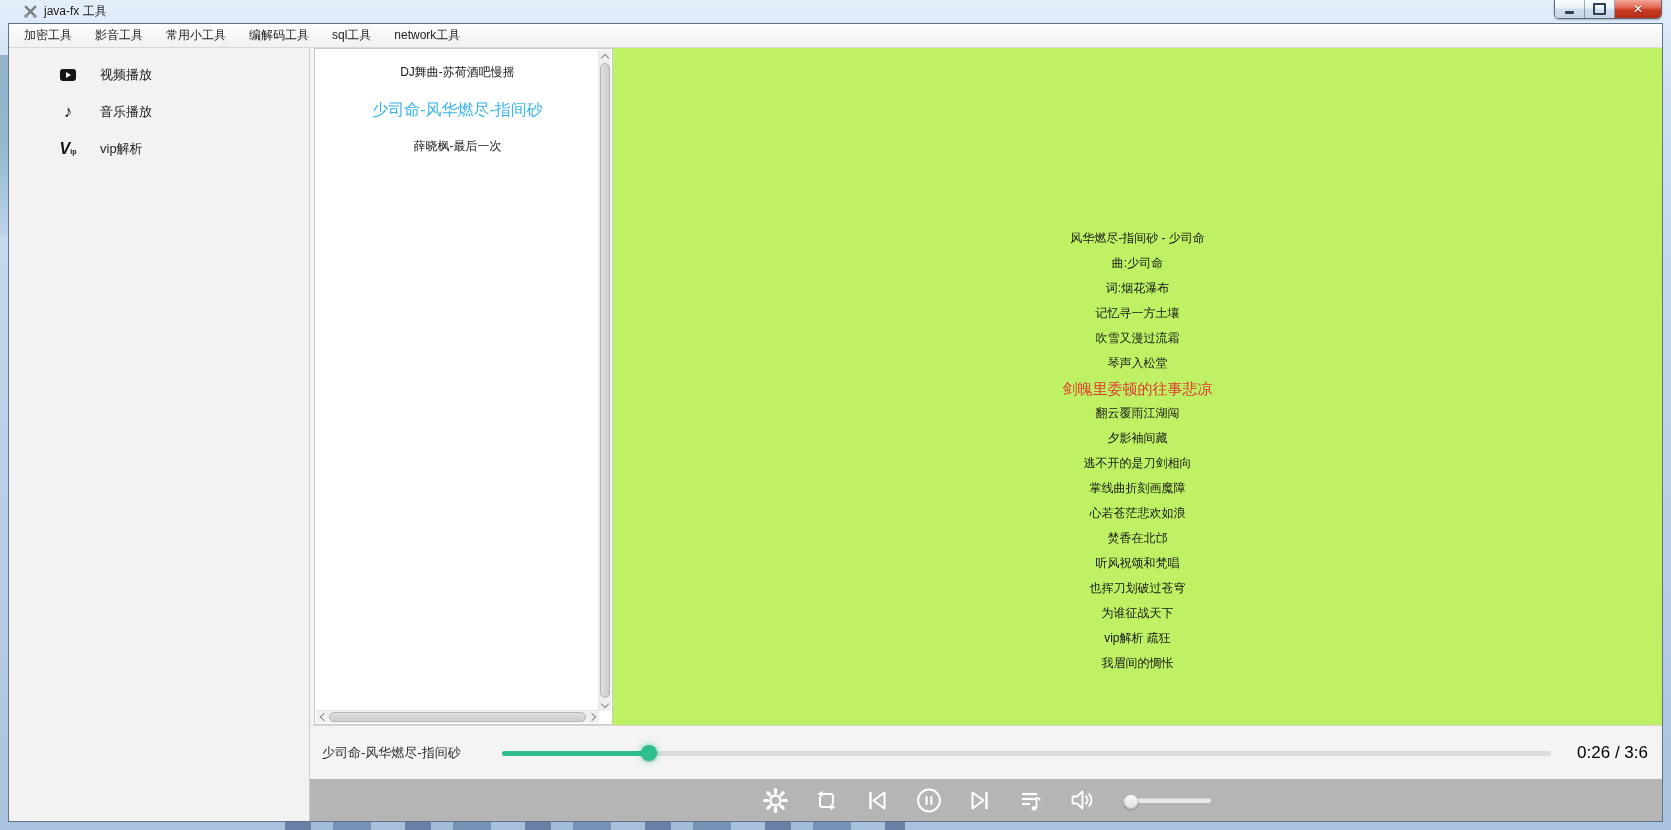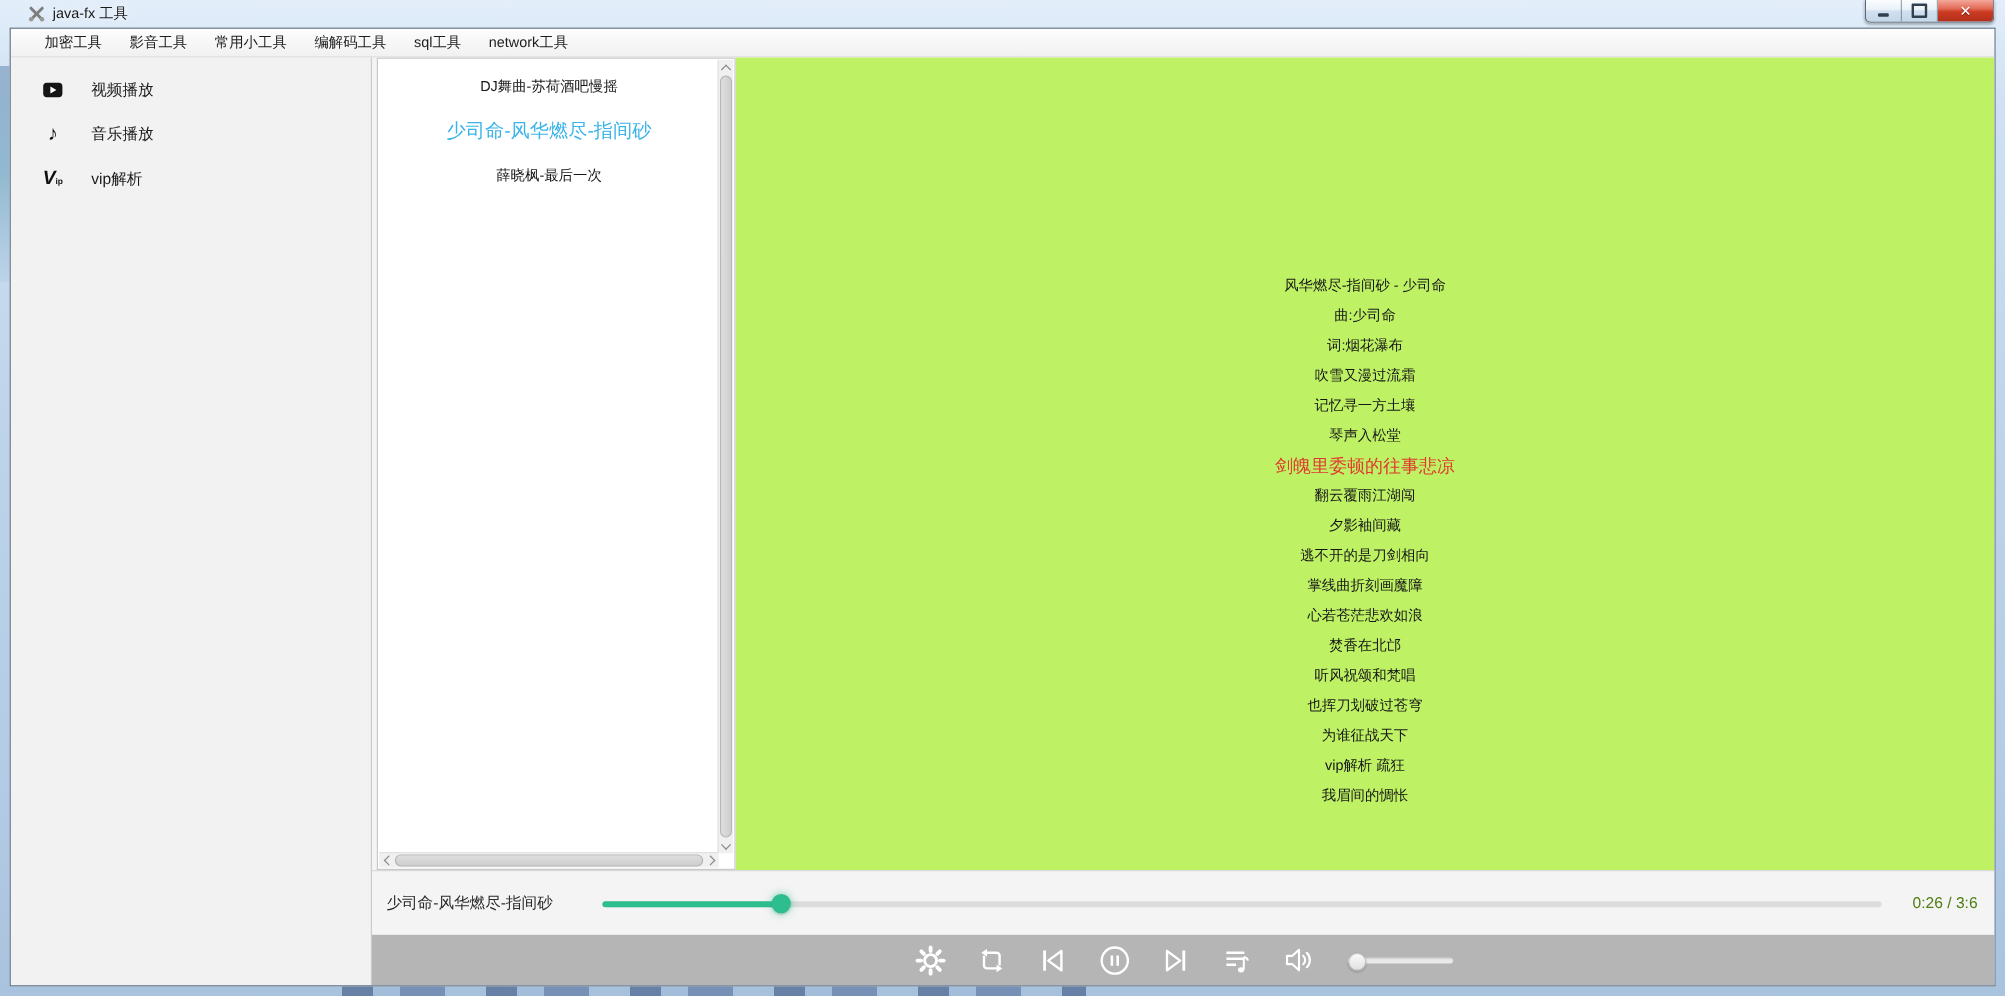--- a/index.html
+++ b/index.html
@@ -40,27 +40,27 @@
   .glyph-min{width:9px;height:3px;background:#30404f;margin-top:7px;border-radius:1px;}
   .glyph-max{width:9px;height:8px;border:2px solid #30404f;border-radius:1px;}
   .glyph-close{color:#fff;font-size:12px;font-weight:bold;line-height:1;text-shadow:0 1px 1px rgba(0,0,0,.5);}
   
   .app-inner{
     position:absolute;left:8px;right:8px;top:23px;bottom:8px;
     border:1px solid #5f7387;background:#f4f4f4;
     display:flex;flex-direction:column;overflow:hidden;
   }
   
-  .menubar{height:23px;flex:0 0 auto;display:flex;align-items:center;padding-left:18px;
+  .menubar{height:23px;flex:0 0 auto;display:flex;align-items:center;padding-left:5px;
     background:linear-gradient(180deg,#fdfdfd,#f1f1f1);border-bottom:1px solid #d9d9d9;}
   .menu-item{font-size:12px;color:#1c1c1c;padding:3px 10px;margin-right:3px;border-radius:2px;}
   
   .body-row{flex:1;display:flex;min-height:0;}
   .sidebar{width:300px;flex:0 0 auto;background:#f2f2f2;border-right:1px solid #cccccc;padding-top:8px;}
-  .side-item{height:37px;display:flex;align-items:center;padding-left:25px;}
+  .side-item{height:37px;display:flex;align-items:center;padding-left:25px;margin-left:24px;}
   .side-icon{width:20px;display:flex;justify-content:center;margin-right:22px;color:#111;}
   .video-glyph{width:16px;height:12px;background:#151515;border-radius:3px;position:relative;}
   .video-glyph::after{content:"";position:absolute;left:6px;top:3px;
     border-left:5px solid #fff;border-top:3px solid transparent;border-bottom:3px solid transparent;}
   .note-glyph{font-size:17px;line-height:1;color:#111;}
   .vip-glyph{font-size:16px;font-weight:bold;font-style:italic;color:#111;line-height:1;}
   .vip-glyph small{font-size:7px;font-style:normal;letter-spacing:0;}
   .side-label{font-size:13px;color:#1a1a1a;}
   
   .main-col{flex:1;display:flex;flex-direction:column;min-width:0;background:#f4f4f4;}
@@ -92,21 +92,21 @@
   .ly-line.current{font-size:15px;color:var(--lyric-red,#e0382f);}
   
   .player-bar{height:53px;flex:0 0 auto;border-top:1px solid #d8d8d8;display:flex;align-items:center;background:#f4f4f4;}
   .song-title{flex:0 0 auto;width:168px;margin-left:12px;font-size:13px;color:#2a2a2a;white-space:nowrap;overflow:hidden;}
   .progress{flex:1;position:relative;height:20px;margin:0 26px 0 12px;cursor:pointer;}
   .progress-track{position:absolute;left:0;right:0;top:8px;height:5px;background:#dcdcdc;border-radius:3px;}
   .progress-fill{position:absolute;left:0;top:8px;height:5px;background:var(--accent-green,#2ebd8e);border-radius:3px;}
   .progress-thumb{position:absolute;top:2.5px;width:16px;height:16px;border-radius:50%;
     background:var(--accent-green,#2ebd8e);transform:translateX(-50%);
     box-shadow:0 0 7px rgba(46,189,142,.65),0 1px 2px rgba(0,0,0,.2);}
-  .time-display{flex:0 0 auto;margin-right:14px;font-size:13px;color:#4d7c0f;white-space:nowrap;}
+  .time-display{flex:0 0 auto;margin-right:14px;font-size:17px;color:#000000;white-space:nowrap;}
   
   .control-bar{height:42px;flex:0 0 auto;background:var(--control-bar-gray,#b5b5b5);
     display:flex;align-items:center;justify-content:center;gap:23px;}
   .cbtn{width:28px;height:28px;display:flex;align-items:center;justify-content:center;cursor:pointer;}
   .cbtn svg{display:block;}
   .volume-slider{position:relative;width:88px;height:14px;margin-left:4px;cursor:pointer;}
   .volume-track{position:absolute;left:0;right:0;top:5px;height:5px;background:#e9e9e9;border-radius:3px;
     box-shadow:inset 0 1px 1px rgba(0,0,0,.12);}
   .volume-thumb{position:absolute;top:0.5px;width:13px;height:13px;border-radius:50%;
     background:linear-gradient(180deg,#fafafa,#e2e2e2);border:1px solid #c2c2c2;
@@ -192,22 +192,22 @@
               <div class="sb-arrow left"></div>
               <div class="h-thumb"></div>
               <div class="sb-arrow right"></div>
             </div>
           </div>
 
           <div class="lyrics-pane">
             <div class="ly-line">风华燃尽-指间砂 - 少司命</div>
             <div class="ly-line">曲:少司命</div>
             <div class="ly-line">词:烟花瀑布</div>
+            <div class="ly-line">记忆寻一方土壤</div>
             <div class="ly-line">吹雪又漫过流霜</div>
-            <div class="ly-line">记忆寻一方土壤</div>
             <div class="ly-line">琴声入松堂</div>
             <div class="ly-line current">剑魄里委顿的往事悲凉</div>
             <div class="ly-line">翻云覆雨江湖闯</div>
             <div class="ly-line">夕影袖间藏</div>
             <div class="ly-line">逃不开的是刀剑相向</div>
             <div class="ly-line">掌线曲折刻画魔障</div>
             <div class="ly-line">心若苍茫悲欢如浪</div>
             <div class="ly-line">焚香在北邙</div>
             <div class="ly-line">听风祝颂和梵唱</div>
             <div class="ly-line">也挥刀划破过苍穹</div>

